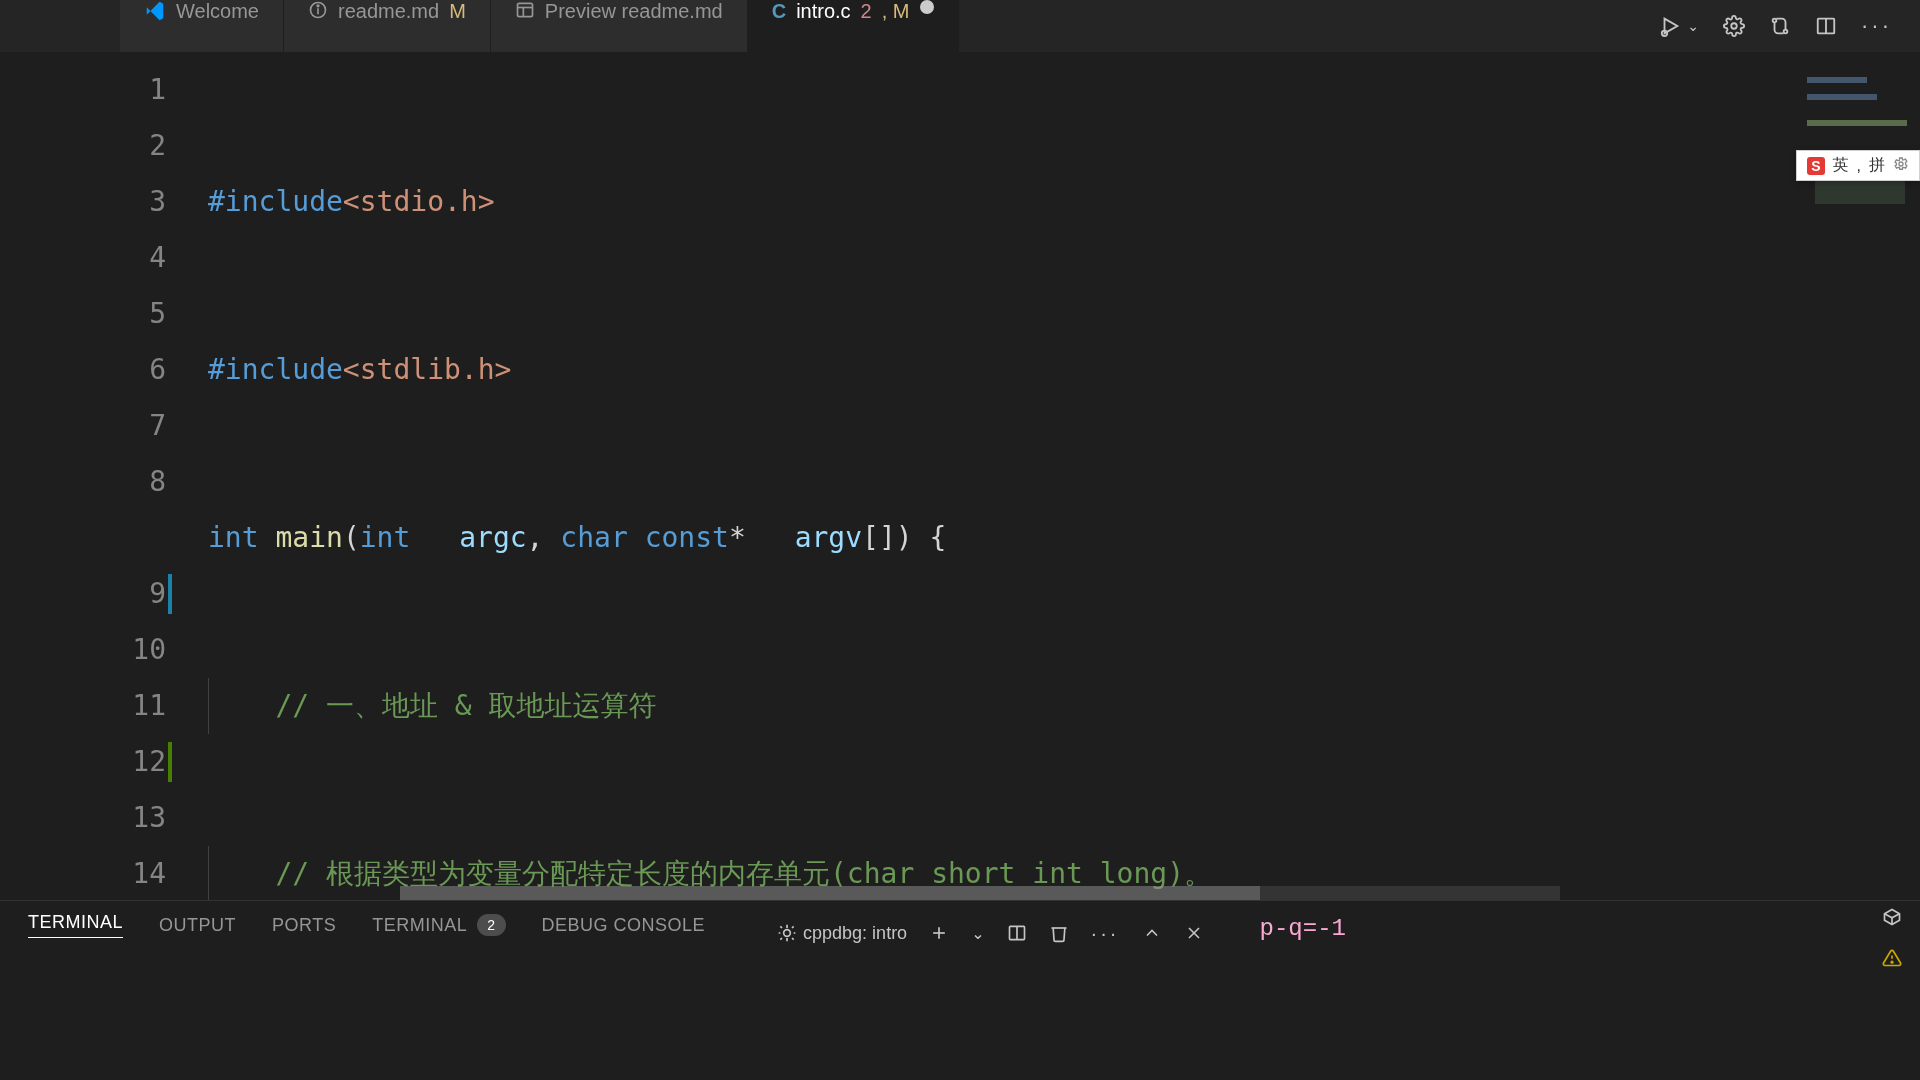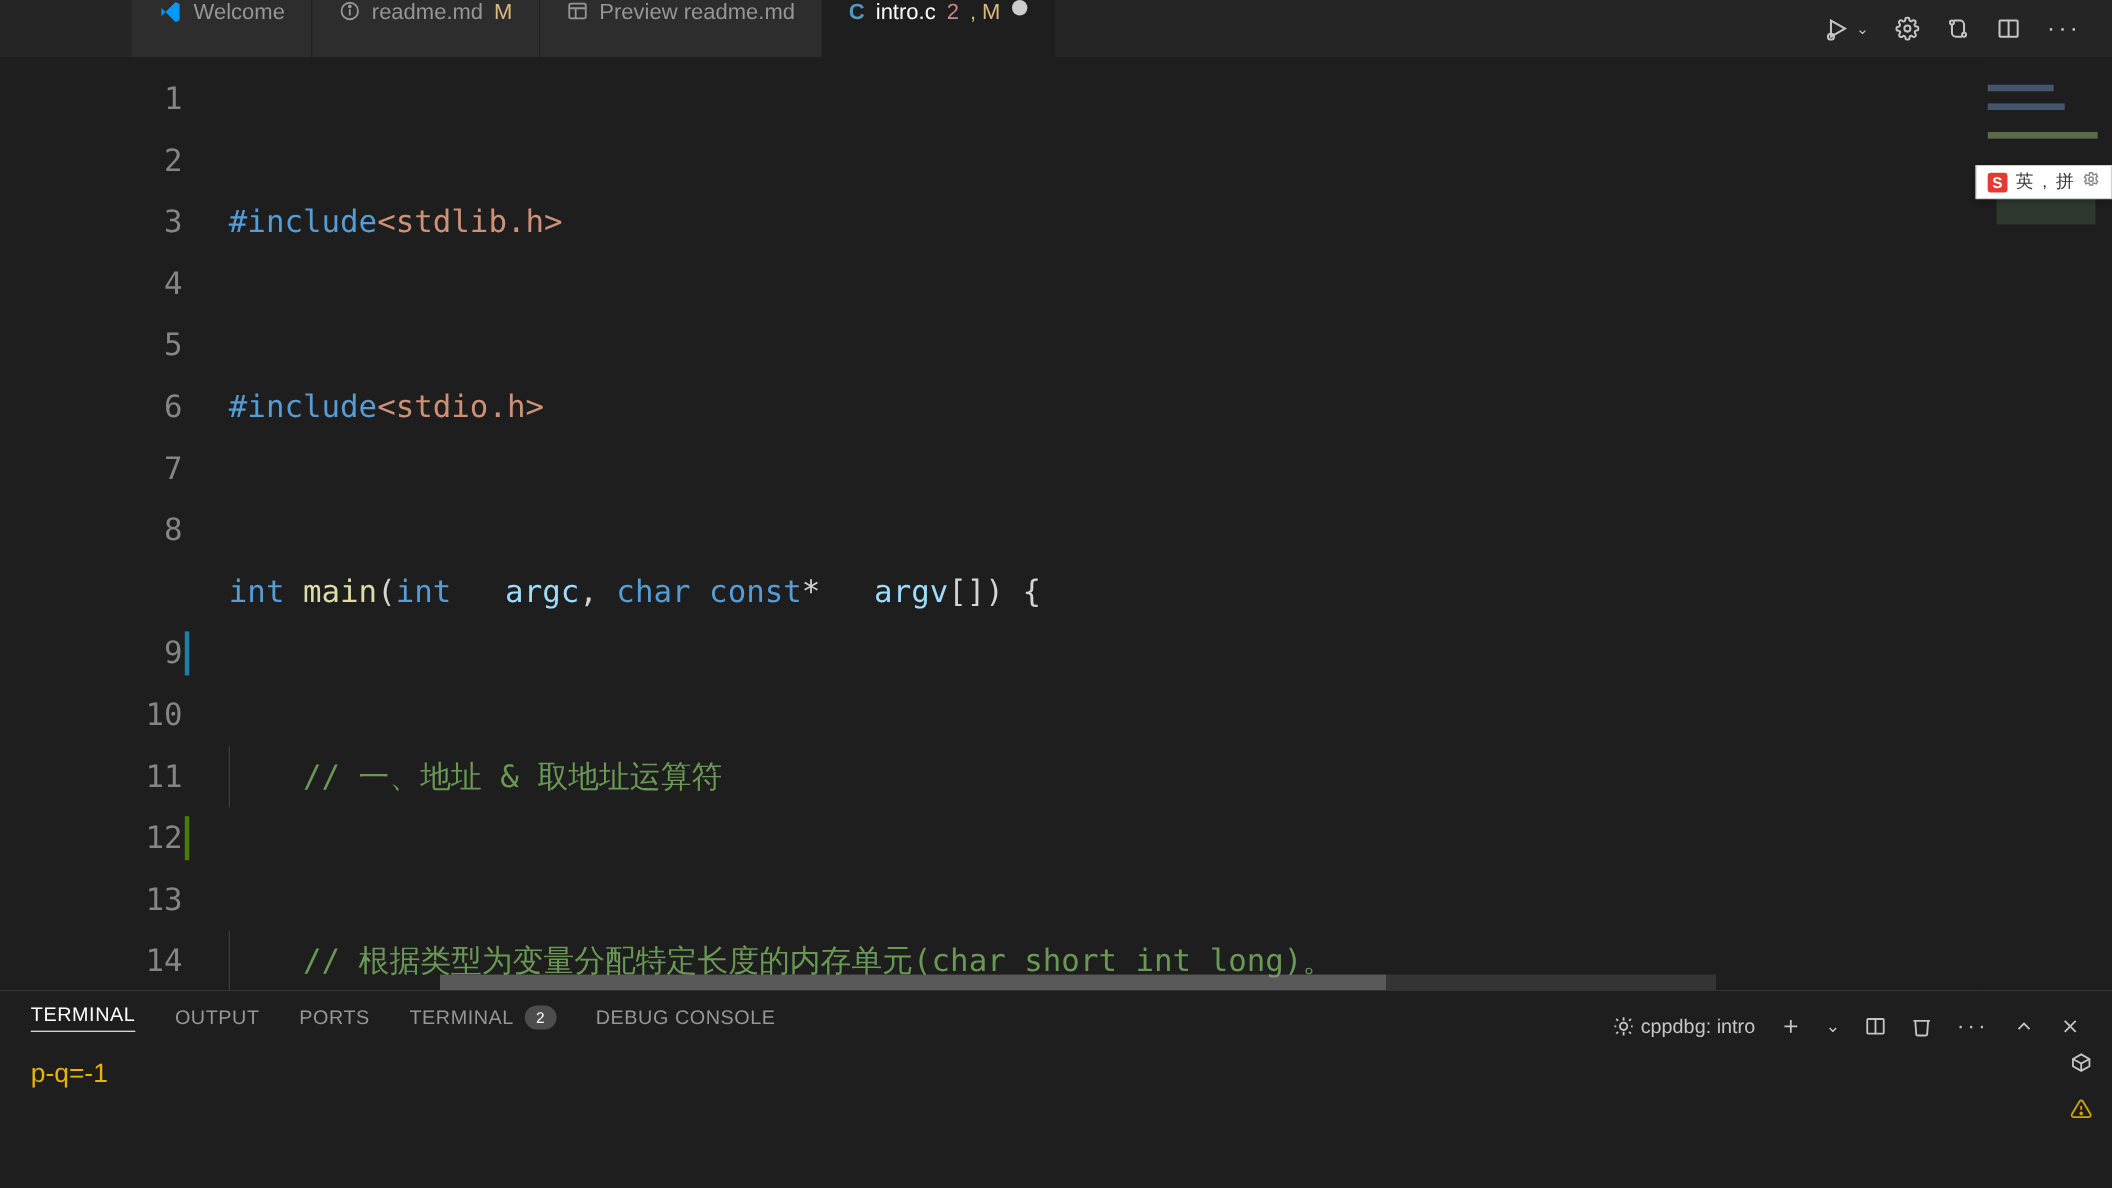--- a/index.html
+++ b/index.html
@@ -141,21 +141,21 @@
     left:0; top:0; height:100%;
     width: 860px;
     background: rgba(160,160,160,0.35);
   }
   
   .panel {
     height: 180px;
     border-top: 1px solid #333333;
     background: #1e1e1e;
     display: flex;
-    flex-direction: column;
+    flex-direction: row;
   }
   .panel-tabs {
     display: flex;
     align-items: center;
     height: 48px;
     padding: 0 28px;
     gap: 36px;
     font-size: 18px;
     color: #969696;
   }
@@ -170,23 +170,23 @@
     font-size: 14px;
     height: 22px;
     line-height: 22px;
   }
   .panel-actions { display:flex; gap:22px; align-items:center; color:#c5c5c5; }
   .panel-actions .pact { cursor:pointer; display:flex; align-items:center; gap:6px;margin-top:16px; }
   .panel-actions svg { width:20px; height:20px; }
   .term-body {
     flex:1;
     padding: 14px 28px;
-    font-family: Liberation Sans, sans-serif;
+    font-family: Liberation Mono, monospace;
     font-size: 24px;
-    color: #eab308;
+    color: #f9a8d4;
     position: relative;
   }
   .term-side-icons {
     position:absolute;
     right:18px;
     top:6px;
     display:flex;
     flex-direction:column;
     gap:14px;
     color:#c5c5c5;
@@ -298,22 +298,22 @@
     <div class="ln">8</div>
     <div class="ln wrapcont">.</div>
     <div class="ln"><span class="git-mark mod"></span><span>9</span></div>
     <div class="ln">10</div>
     <div class="ln">11</div>
     <div class="ln"><span class="git-mark add"></span><span>12</span></div>
     <div class="ln">13</div>
     <div class="ln">14</div>
   </div>
   <div class="code">
+    <div class="codeline"><span class="kw">#include</span><span class="str">&lt;stdio.h&gt;</span></div>
     <div class="codeline"><span class="kw">#include</span><span class="str">&lt;stdlib.h&gt;</span></div>
-    <div class="codeline"><span class="kw">#include</span><span class="str">&lt;stdio.h&gt;</span></div>
     <div class="codeline"><span class="ty">int</span> <span class="fn">main</span><span class="punc">(</span><span class="ty">int</span> <span class="id">argc</span><span class="punc">, </span><span class="ty">char</span> <span class="ty">const</span><span class="op">*</span> <span class="id">argv</span><span class="punc">[]) {</span></div>
     <div class="codeline"><span class="indent-guide"></span>    <span class="cm">// 一、地址 &amp; 取地址运算符</span></div>
     <div class="codeline"><span class="indent-guide"></span>    <span class="cm">// 根据类型为变量分配特定长度的内存单元(char short int long)。</span></div>
     
     
     
     
     
     
     

